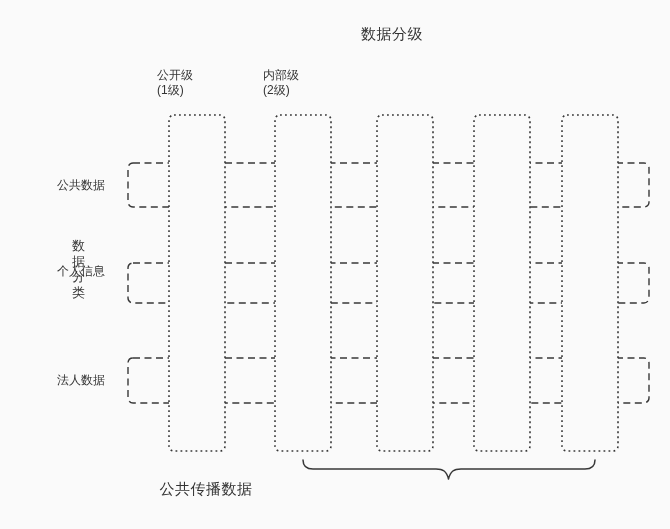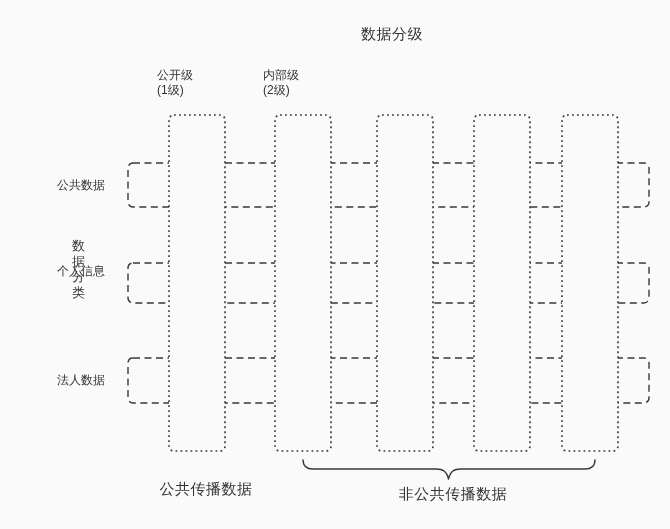--- a/index.html
+++ b/index.html
@@ -77,15 +77,14 @@
     <path class="brace" d="M 303 460 C 303 466 306.5 469 313 469 L 436 469 C 443 469 446.5 471 448.5 479 C 450.5 471 454 469 461 469 L 585 469 C 591.5 469 595 466 595 460"></path>
   </svg>
 
   <div class="row-label" style="top:177px">公共数据</div>
   <div class="row-label" style="top:263px">个人信息</div>
   <div class="row-label" style="top:372px">法人数据</div>
 
   <div class="axis-label">数据分类</div>
 
   <div class="footer-label footer-public">公共传播数据</div>
-  <div class="footer-label footer-nonpublic">非公共传播数据</div>
 
 </div>
 
 </body></html>

